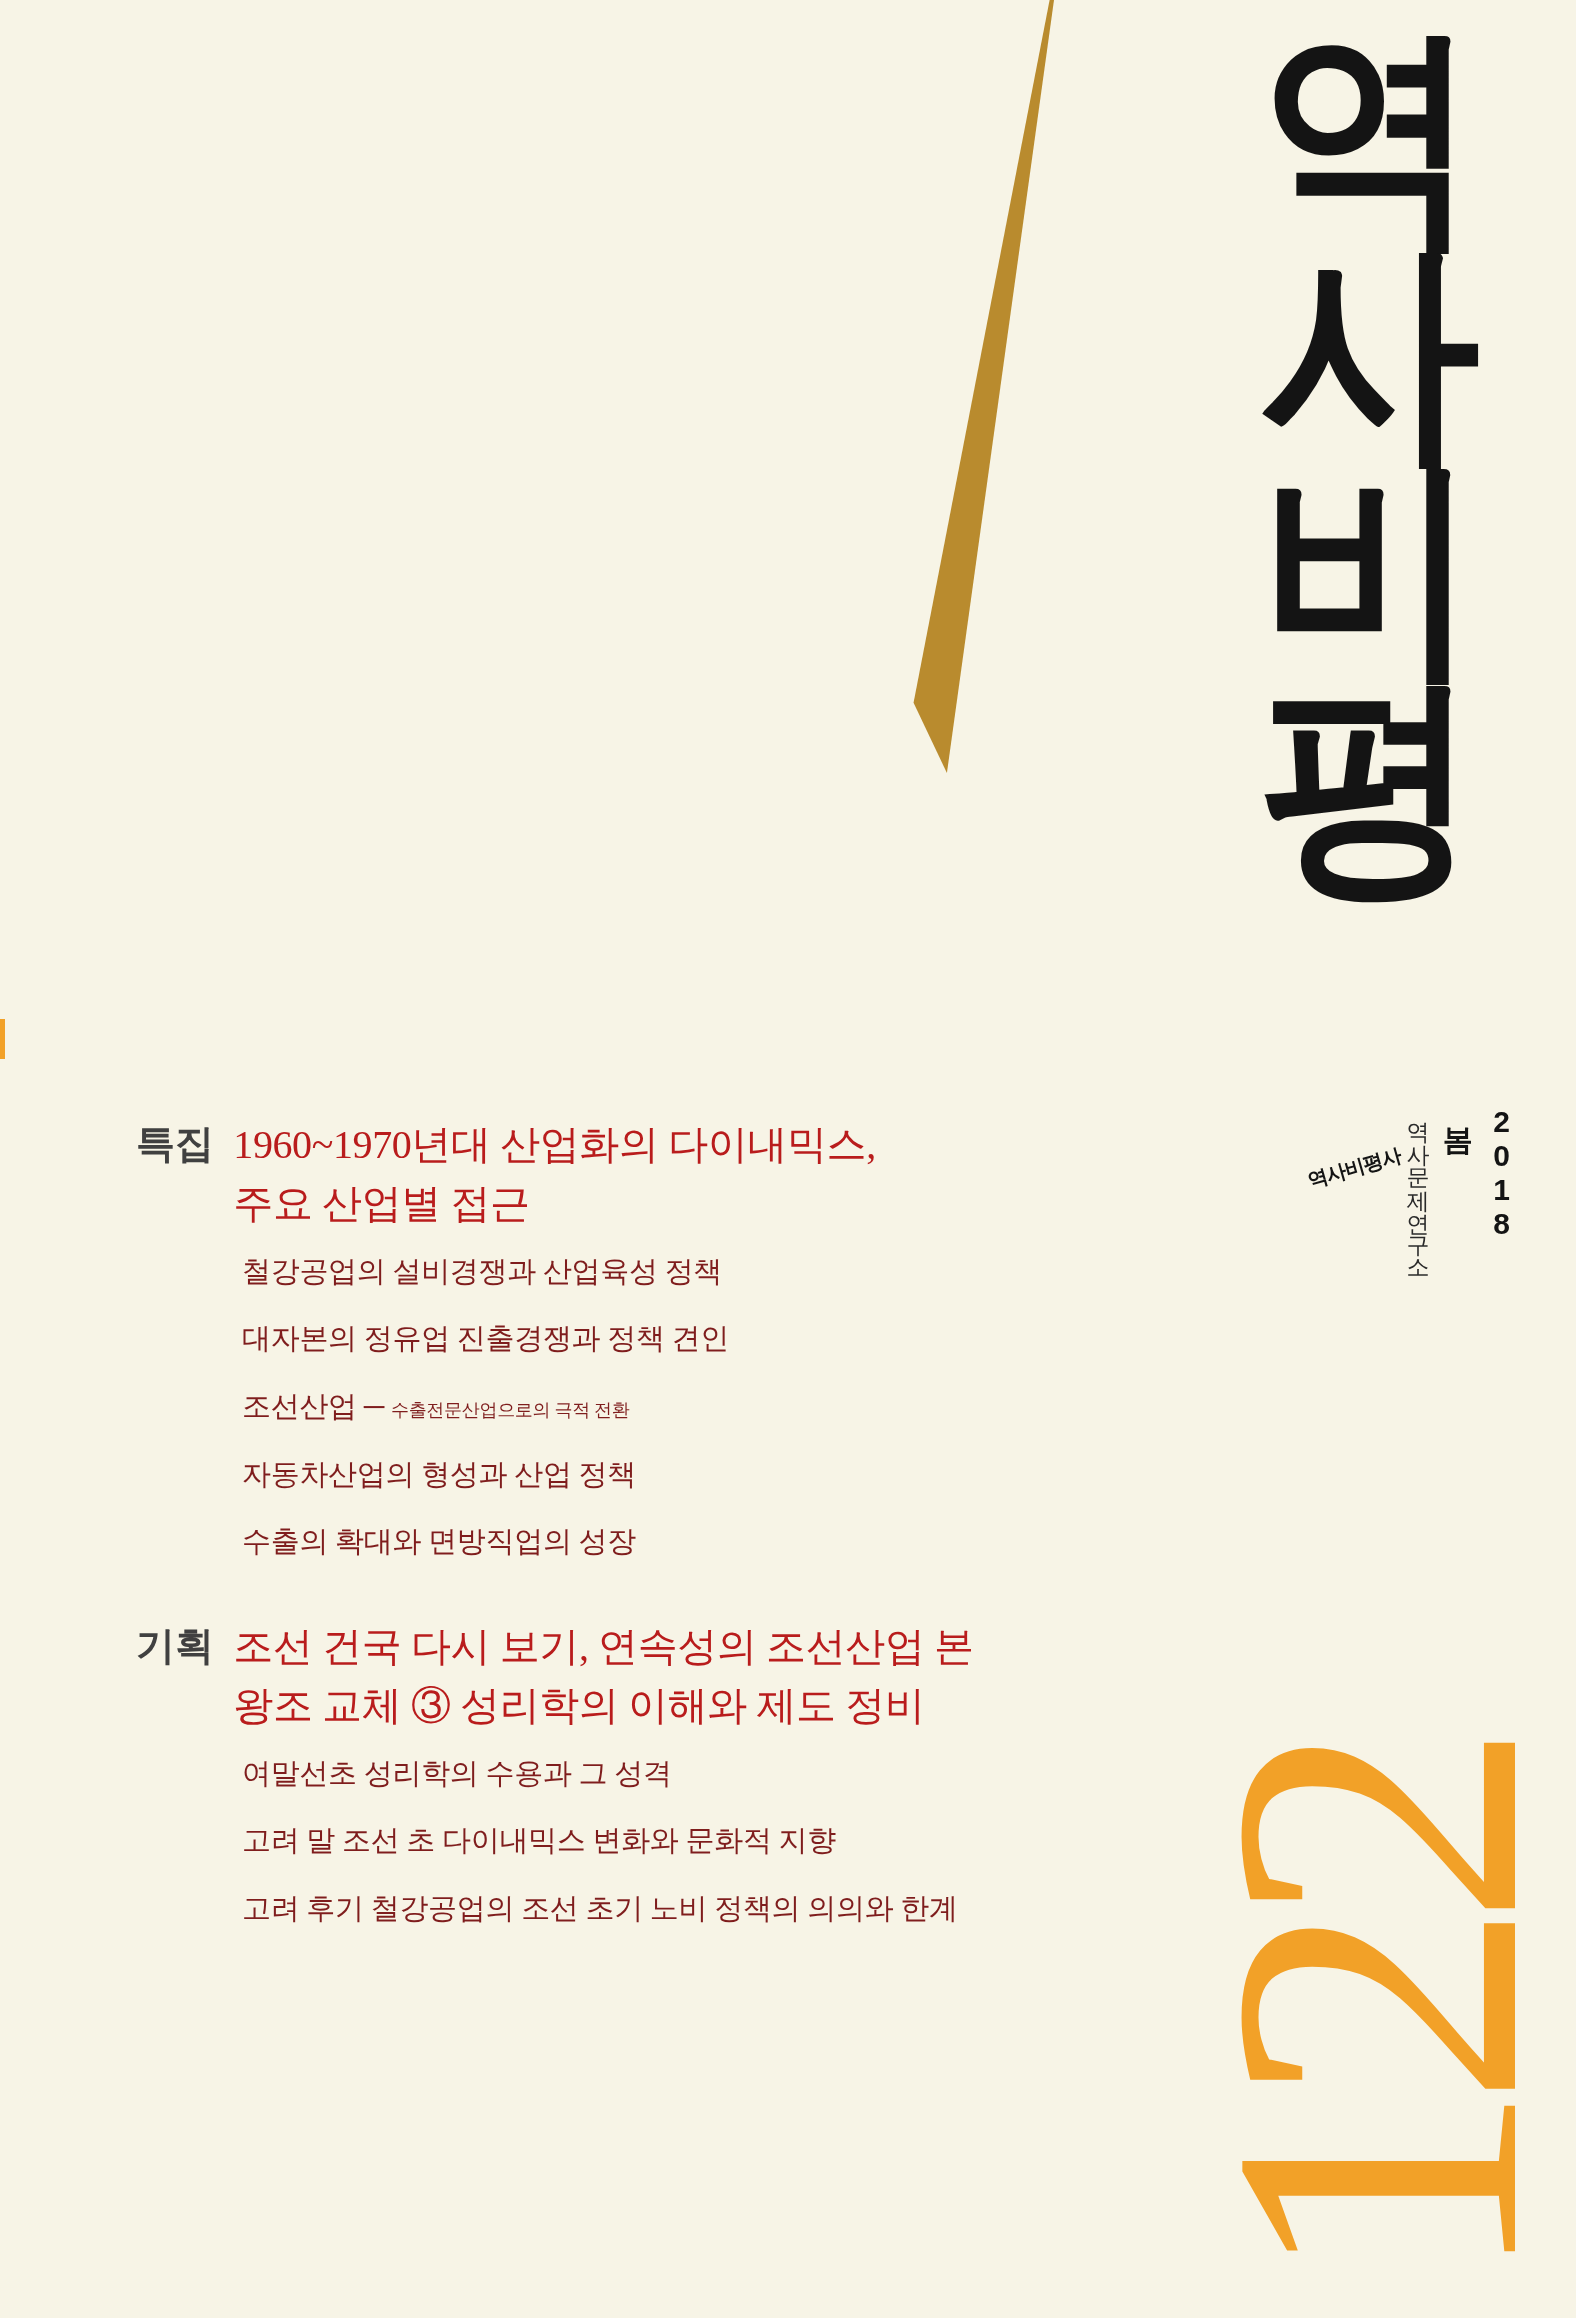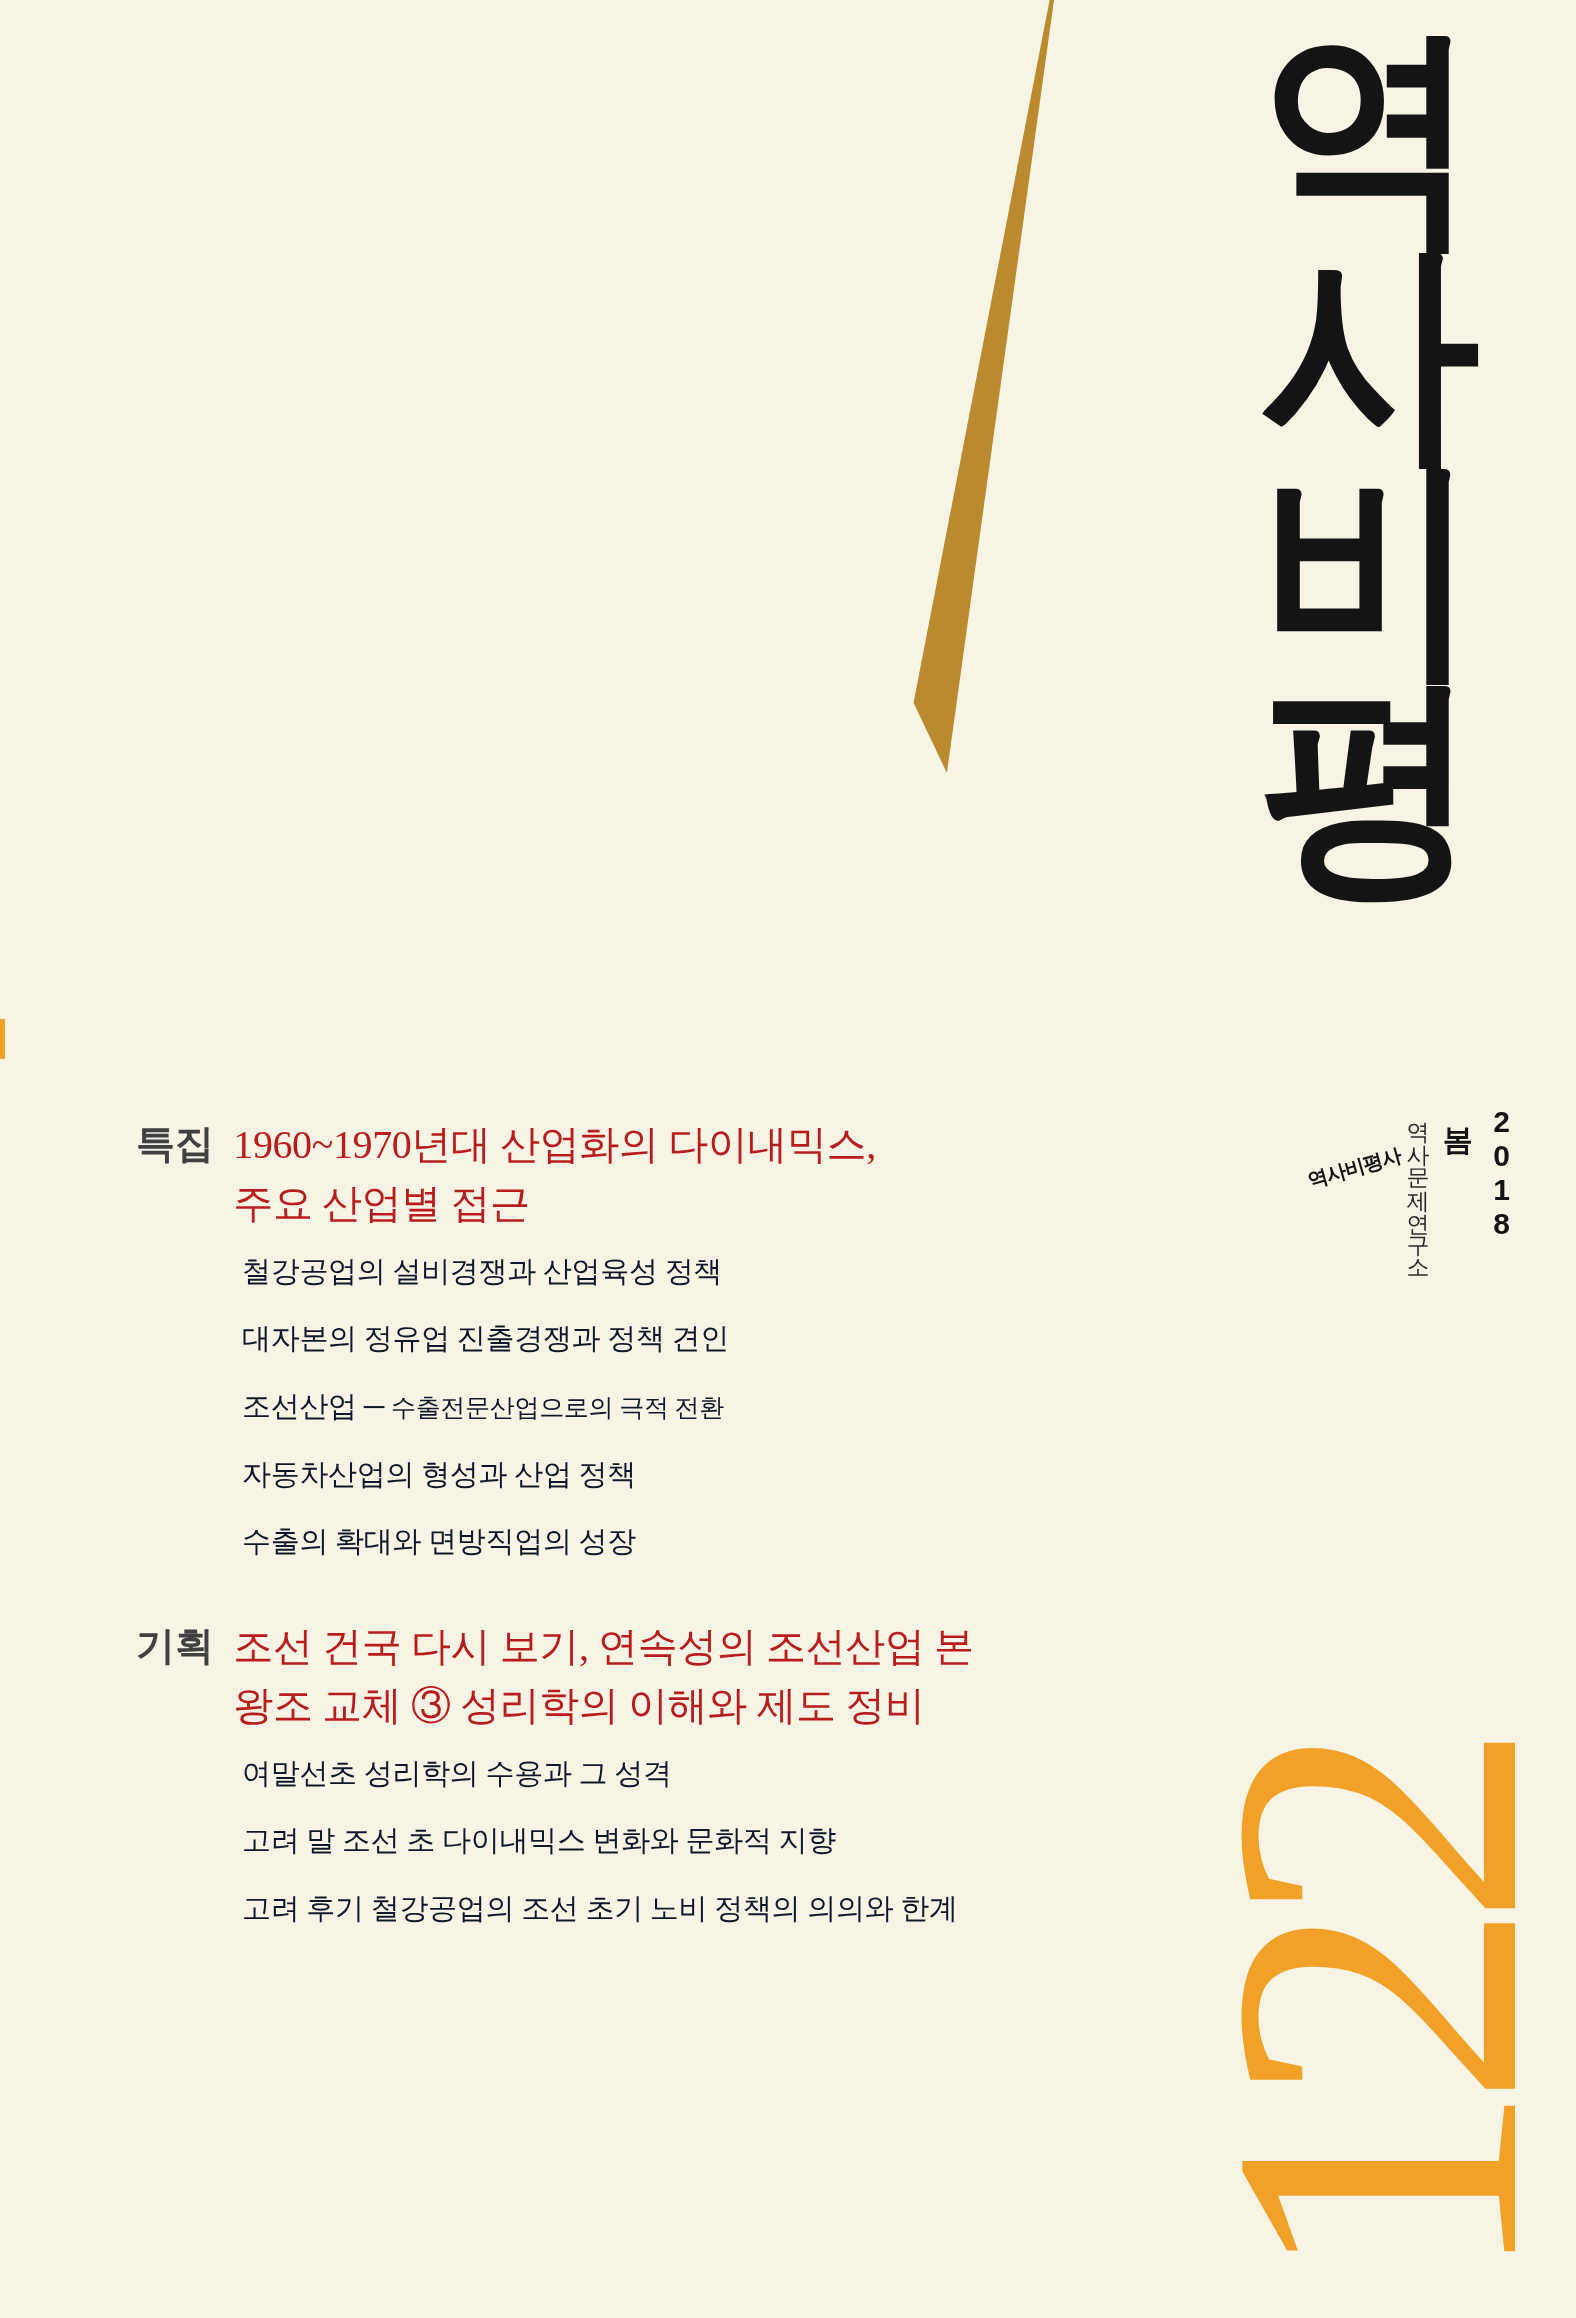--- a/index.html
+++ b/index.html
@@ -146,26 +146,26 @@
     letter-spacing: -0.4px;
   }
   .articles {
     margin-top: 19.3px;
     padding-left: 119px;
   }
   .article {
     font-family: "Liberation Serif", serif;
     font-size: 29px;
     line-height: 1.30;
-    color: #0f172a;
+    color: #7f1d1d;
     margin-bottom: 30px;
     letter-spacing: -0.3px;
   }
   .article .sub {
-    font-size: 25px;
+    font-size: 18px;
   }
 
   
   .bleed-mark {
     position: absolute;
     left: 0;
     top: 1019px;
     width: 5.3px;
     height: 40px;
     background: #f2a128;

